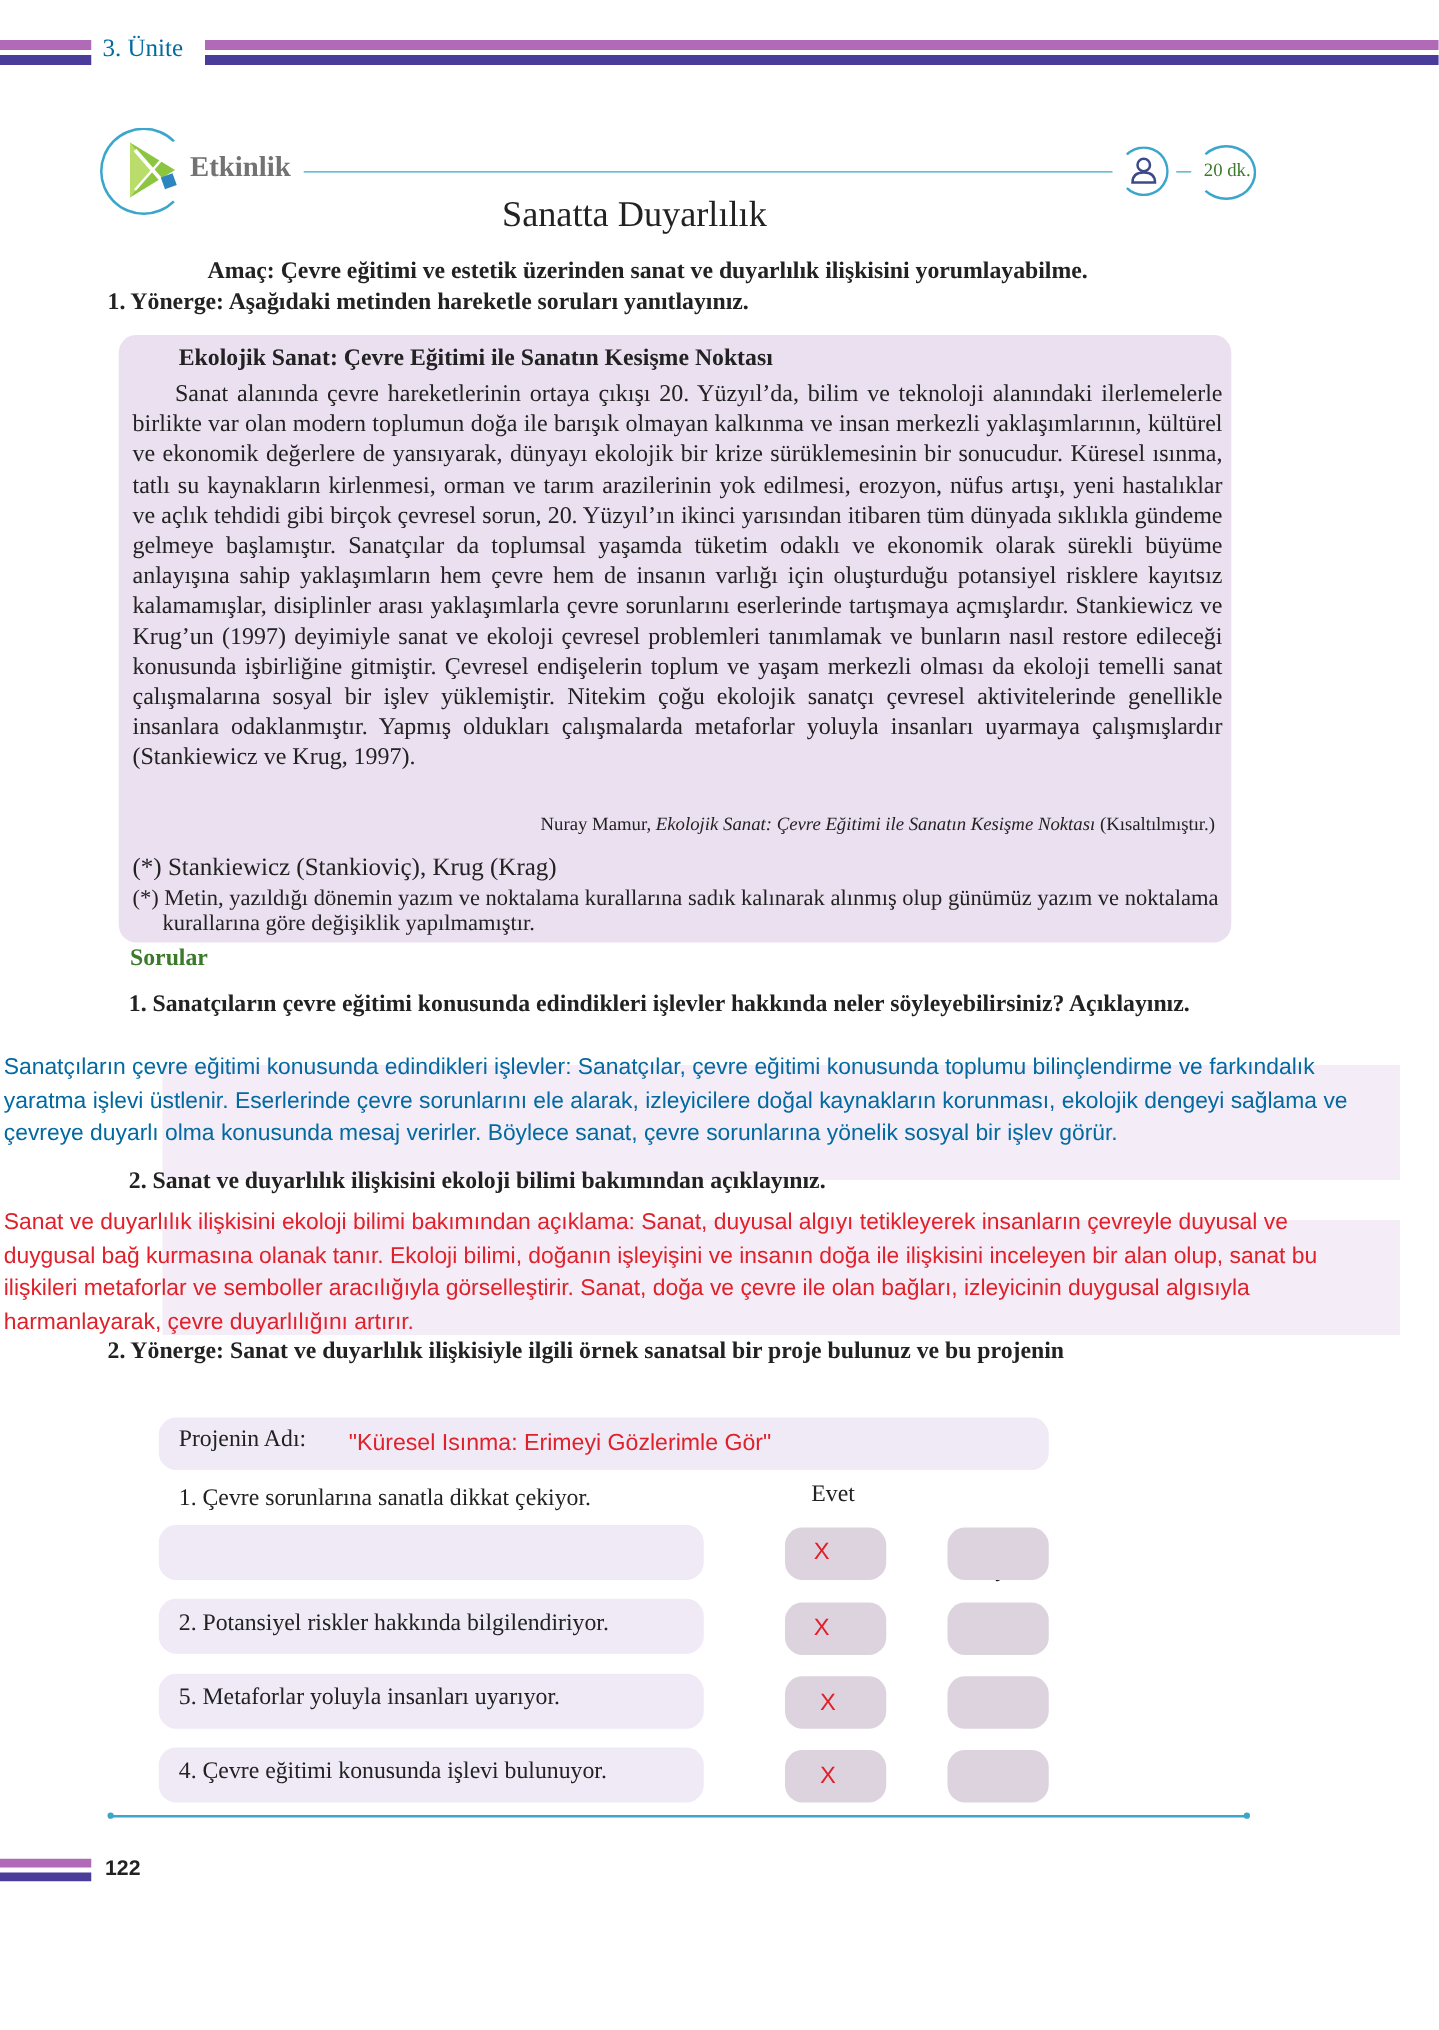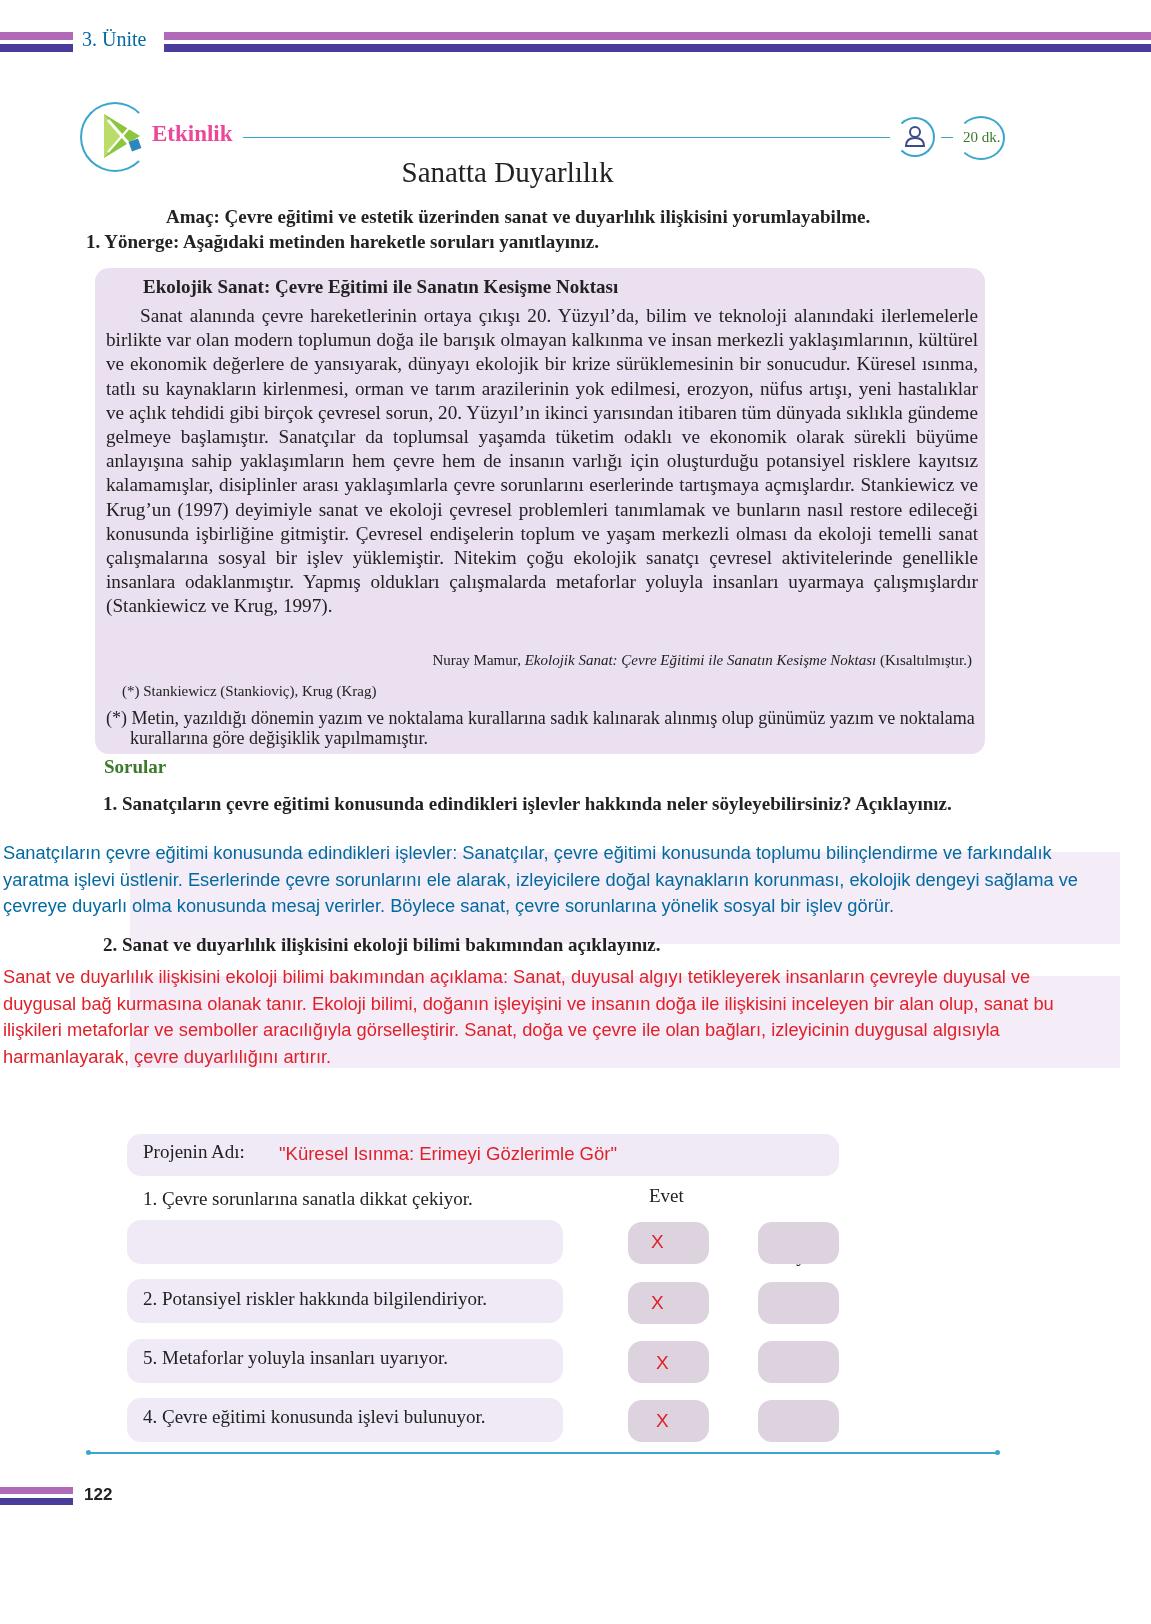--- a/index.html
+++ b/index.html
@@ -10,42 +10,42 @@
   .band { position:absolute; height:8px; }
   .band.top1 { top:32px; left:0; width:73px; background:#b06ab8; }
   .band.top2 { top:44px; left:0; width:73px; background:#4a3c9a; }
   .band.top3 { top:32px; left:164px; width:987px; background:#b06ab8; }
   .band.top4 { top:44px; left:164px; width:987px; background:#4a3c9a; }
   .unit-title { top:28px; left:82px; font-size:20px; color:#0369a1; }
 
   .etk-circle { top:102px; left:80px; width:70px; height:70px; border-radius:50%;
                 border:2px solid #3aa6cc; border-right-color:transparent; box-sizing:border-box; }
   .etk-logo { top:110px; left:100px; width:46px; height:52px; }
-  .etk-label { top:121px; left:152px; font-size:23px; font-weight:bold; color:#ec4899; }
+  .etk-label { top:121px; left:152px; font-size:23px; font-weight:bold; color:#737373; }
   .etk-line { top:137px; left:243px; width:647px; height:1px; background:#3aa6cc; }
   .person-circle { top:117px; left:895px; width:40px; height:40px; border-radius:50%;
                    border:2px solid #3aa6cc; border-left-color:transparent; box-sizing:border-box; }
   .person-icon { top:124px; left:903px; width:24px; height:24px; }
   .dash-small { top:137px; left:941px; width:12px; height:1px; background:#3aa6cc; }
   .time-circle { top:116px; left:957px; width:48px; height:44px; border-radius:50%;
                  border:2px solid #3aa6cc; border-left-color:transparent; box-sizing:border-box; }
   .time-text { top:129px; left:963px; font-size:15px; color:#3b7a2b; }
 
   .page-title { top:156px; left:0; width:1015px; text-align:center; font-size:29px; font-weight:normal; }
   .amac { top:206px; left:130px; font-size:19px; font-weight:bold;margin-left:36px; }
   .yonerge1 { top:231px; left:86px; font-size:19px; font-weight:bold; }
 
   .textbox { top:268px; left:95px; width:890px; height:486px; background:#ebe0f0;
              border-radius:14px; }
   .tb-title { top:276px; left:143px; font-size:19px; font-weight:bold; }
   .tb-body { top:304px; left:106px; width:872px; font-size:19.2px; line-height:24.2px;
              text-align:justify; text-indent:34px; }
   .tb-source { top:652px; left:106px; width:866px; text-align:right; font-size:15px; }
   .tb-source i { font-style:italic; }
-  .tb-note1 { top:683px; left:106px; font-size:15px;margin-left:16px; }
+  .tb-note1 { top:683px; left:106px; font-size:20px; }
   .tb-note2 { top:708px; left:106px; width:870px; font-size:18px; line-height:20px; padding-left:24px; text-indent:-24px; box-sizing:border-box; }
 
   .sorular { top:756px; left:104px; font-size:19px; font-weight:bold; color:#3b7a2b; }
   .q1 { top:792px; left:103px; width:900px; font-size:19px; font-weight:bold; line-height:24px; padding-left:22px; text-indent:-22px; box-sizing:border-box; }
   .ans1 { top:840px; left:3px; width:1105px; font-family:"Liberation Sans","DejaVu Sans",sans-serif;
           font-size:18.3px; line-height:26.6px; color:#0369a1; }
   .q2 { top:934px; left:103px; font-size:19px; font-weight:bold; }
   .ans2 { top:964px; left:3px; width:1105px; font-family:"Liberation Sans","DejaVu Sans",sans-serif;
           font-size:18.3px; line-height:26.6px; color:#e0202a; }
   .hl1 { top:852px; left:130px; width:990px; height:92px; background:#efe6f4; opacity:0.7; }
@@ -119,20 +119,21 @@
 
 <div class="abs sorular">Sorular</div>
 <div class="abs q1">1. Sanatçıların çevre eğitimi konusunda edindikleri işlevler hakkında neler söyleyebilirsiniz? Açıklayınız.</div>
 <div class="abs hl1"></div>
 <div class="abs ans1">Sanatçıların çevre eğitimi konusunda edindikleri işlevler: Sanatçılar, çevre eğitimi konusunda toplumu bilinçlendirme ve farkındalık yaratma işlevi üstlenir. Eserlerinde çevre sorunlarını ele alarak, izleyicilere doğal kaynakların korunması, ekolojik dengeyi sağlama ve çevreye duyarlı olma konusunda mesaj verirler. Böylece sanat, çevre sorunlarına yönelik sosyal bir işlev görür.</div>
 <div class="abs q2">2. Sanat ve duyarlılık ilişkisini ekoloji bilimi bakımından açıklayınız.</div>
 <div class="abs hl2"></div>
 <div class="abs ans2">Sanat ve duyarlılık ilişkisini ekoloji bilimi bakımından açıklama: Sanat, duyusal algıyı tetikleyerek insanların çevreyle duyusal ve duygusal bağ kurmasına olanak tanır. Ekoloji bilimi, doğanın işleyişini ve insanın doğa ile ilişkisini inceleyen bir alan olup, sanat bu ilişkileri metaforlar ve semboller aracılığıyla görselleştirir. Sanat, doğa ve çevre ile olan bağları, izleyicinin duygusal algısıyla harmanlayarak, çevre duyarlılığını artırır.</div>
 
 <div class="abs yonerge2">
+  <span>2. Yönerge: Sanat ve duyarlılık ilişkisiyle ilgili örnek sanatsal bir proje bulunuz ve bu projenin</span>
 </div>
 
 <div class="abs proj-box"></div>
 <div class="abs proj-label">Projenin Adı:</div>
 <div class="abs proj-value">"Küresel Isınma: Erimeyi Gözlerimle Gör"</div>
 <div class="abs col-evet">Evet</div>
 <div class="abs col-hayir">Hayır</div>
 
 <div class="crit-box" style="top:1220px"></div>
 <div class="crit-text" style="top:1188px">1. Çevre sorunlarına sanatla dikkat çekiyor.</div>

